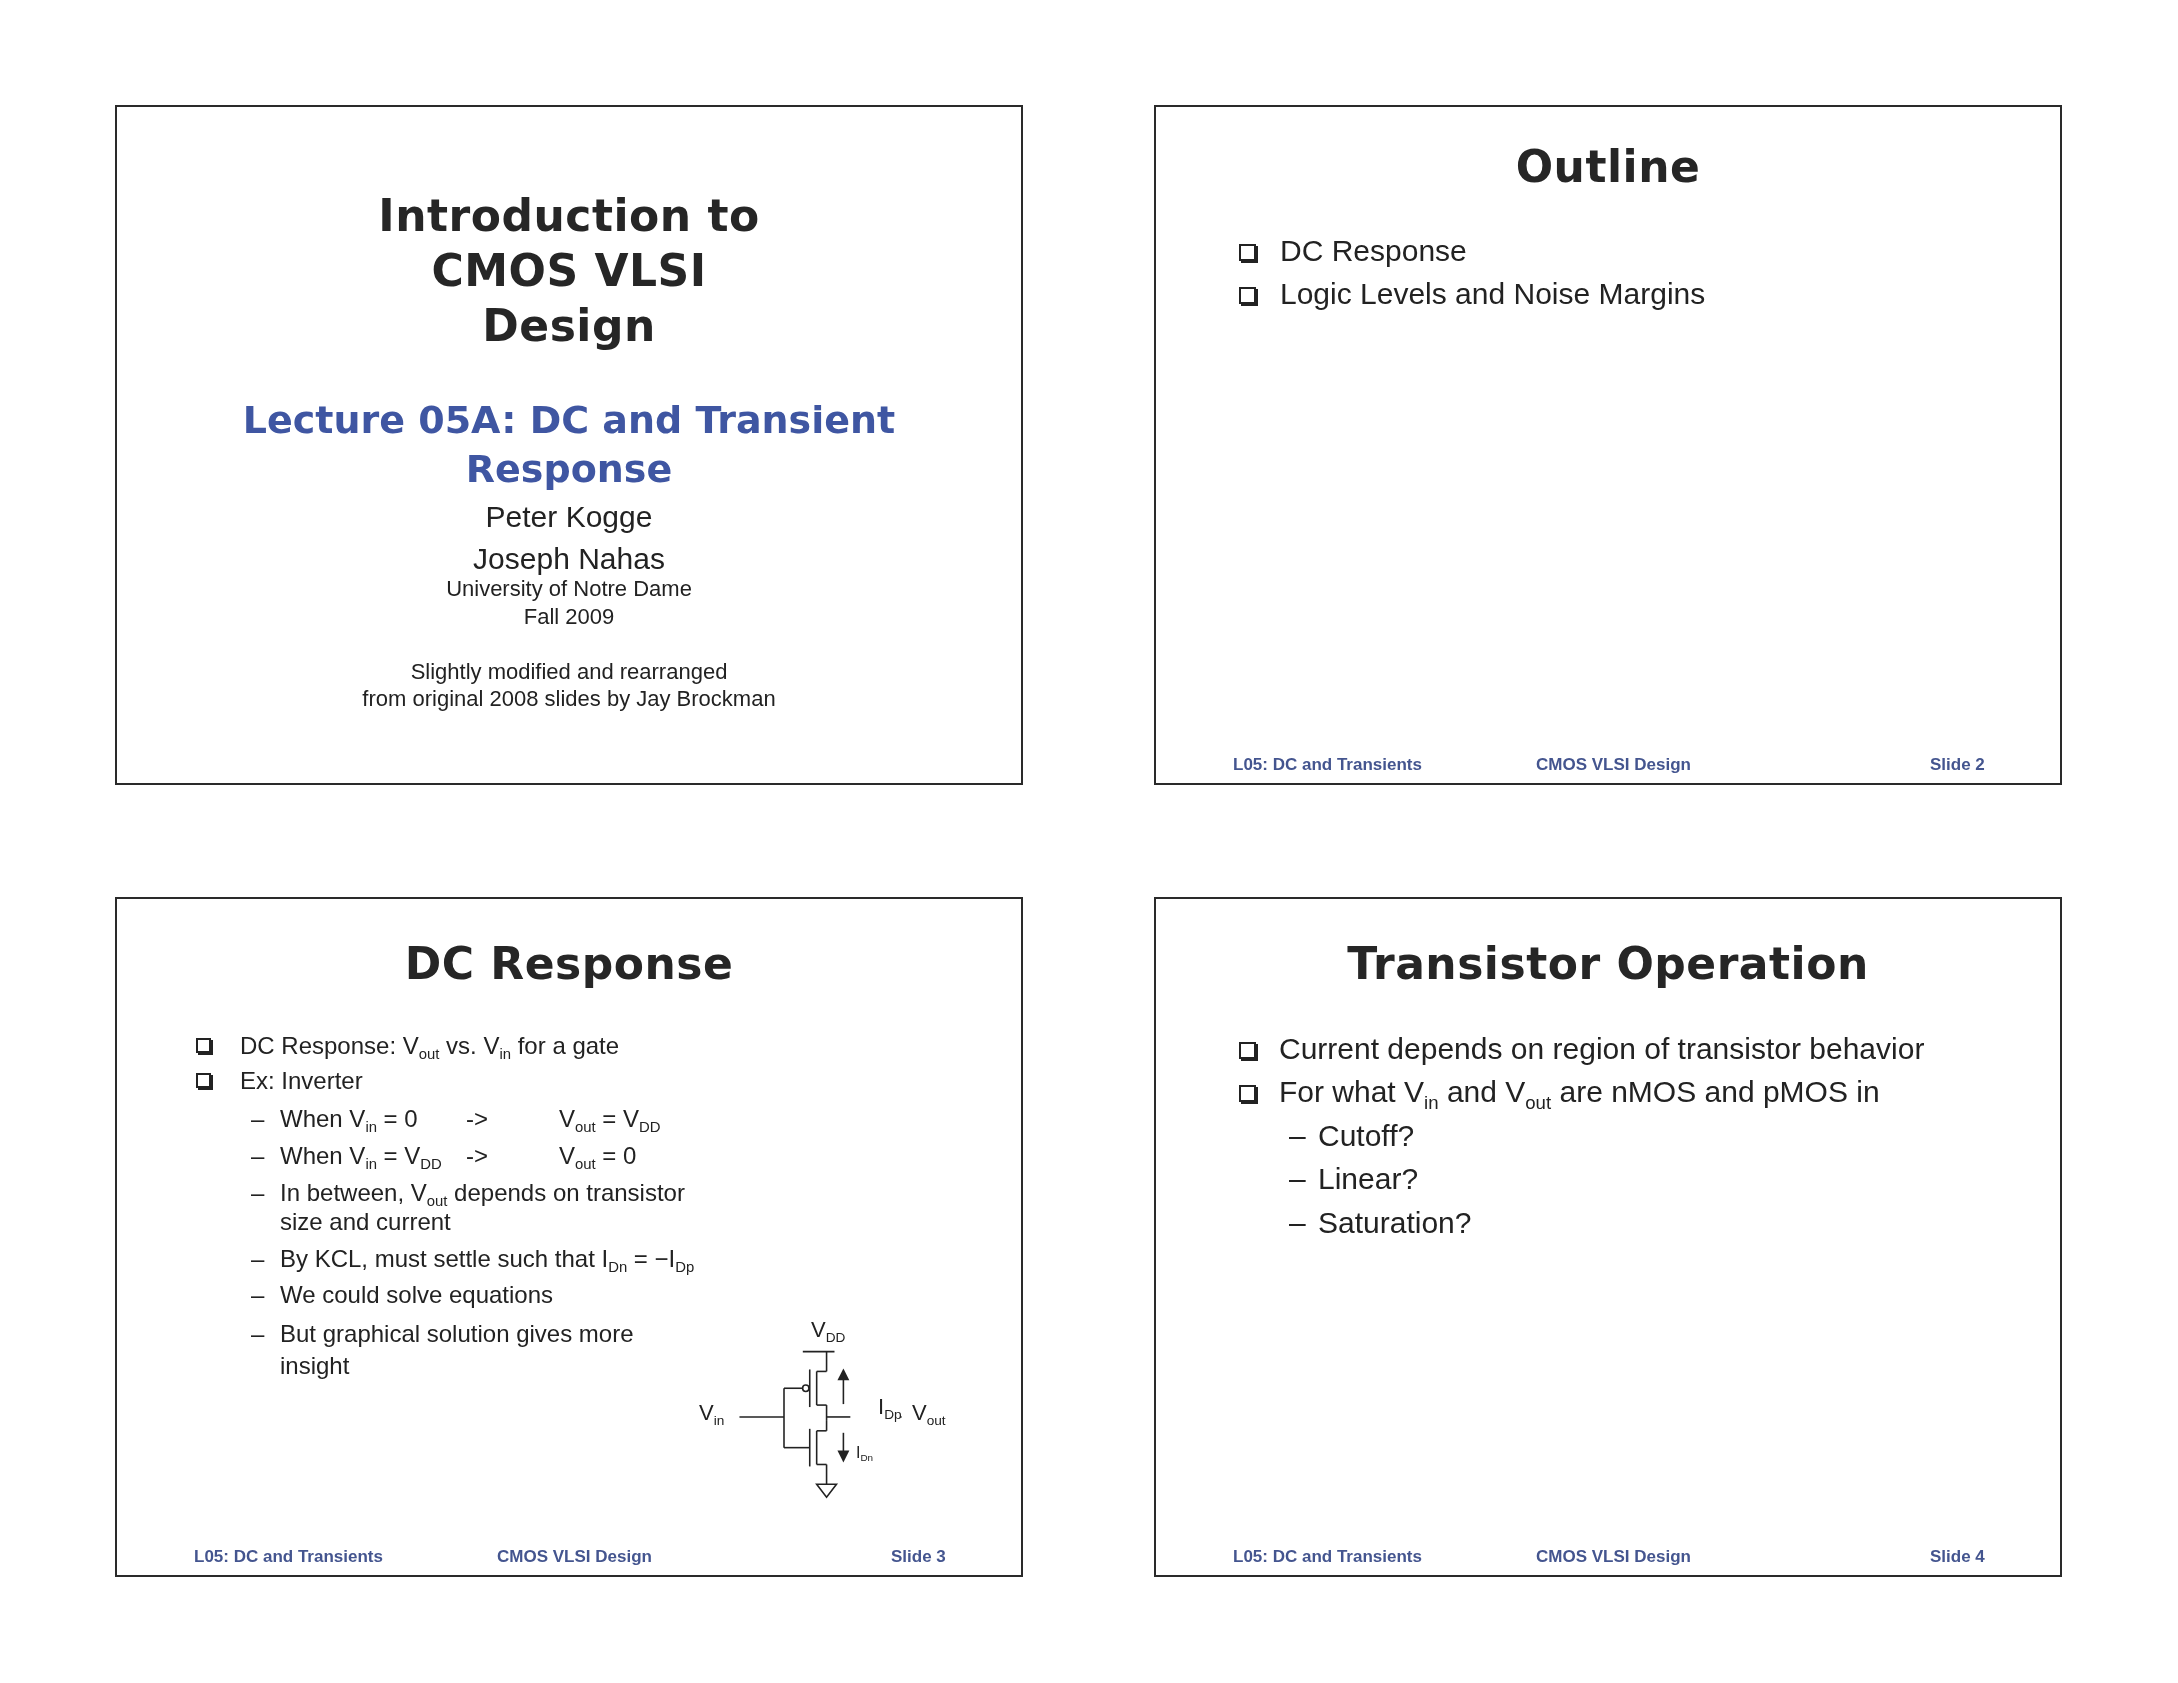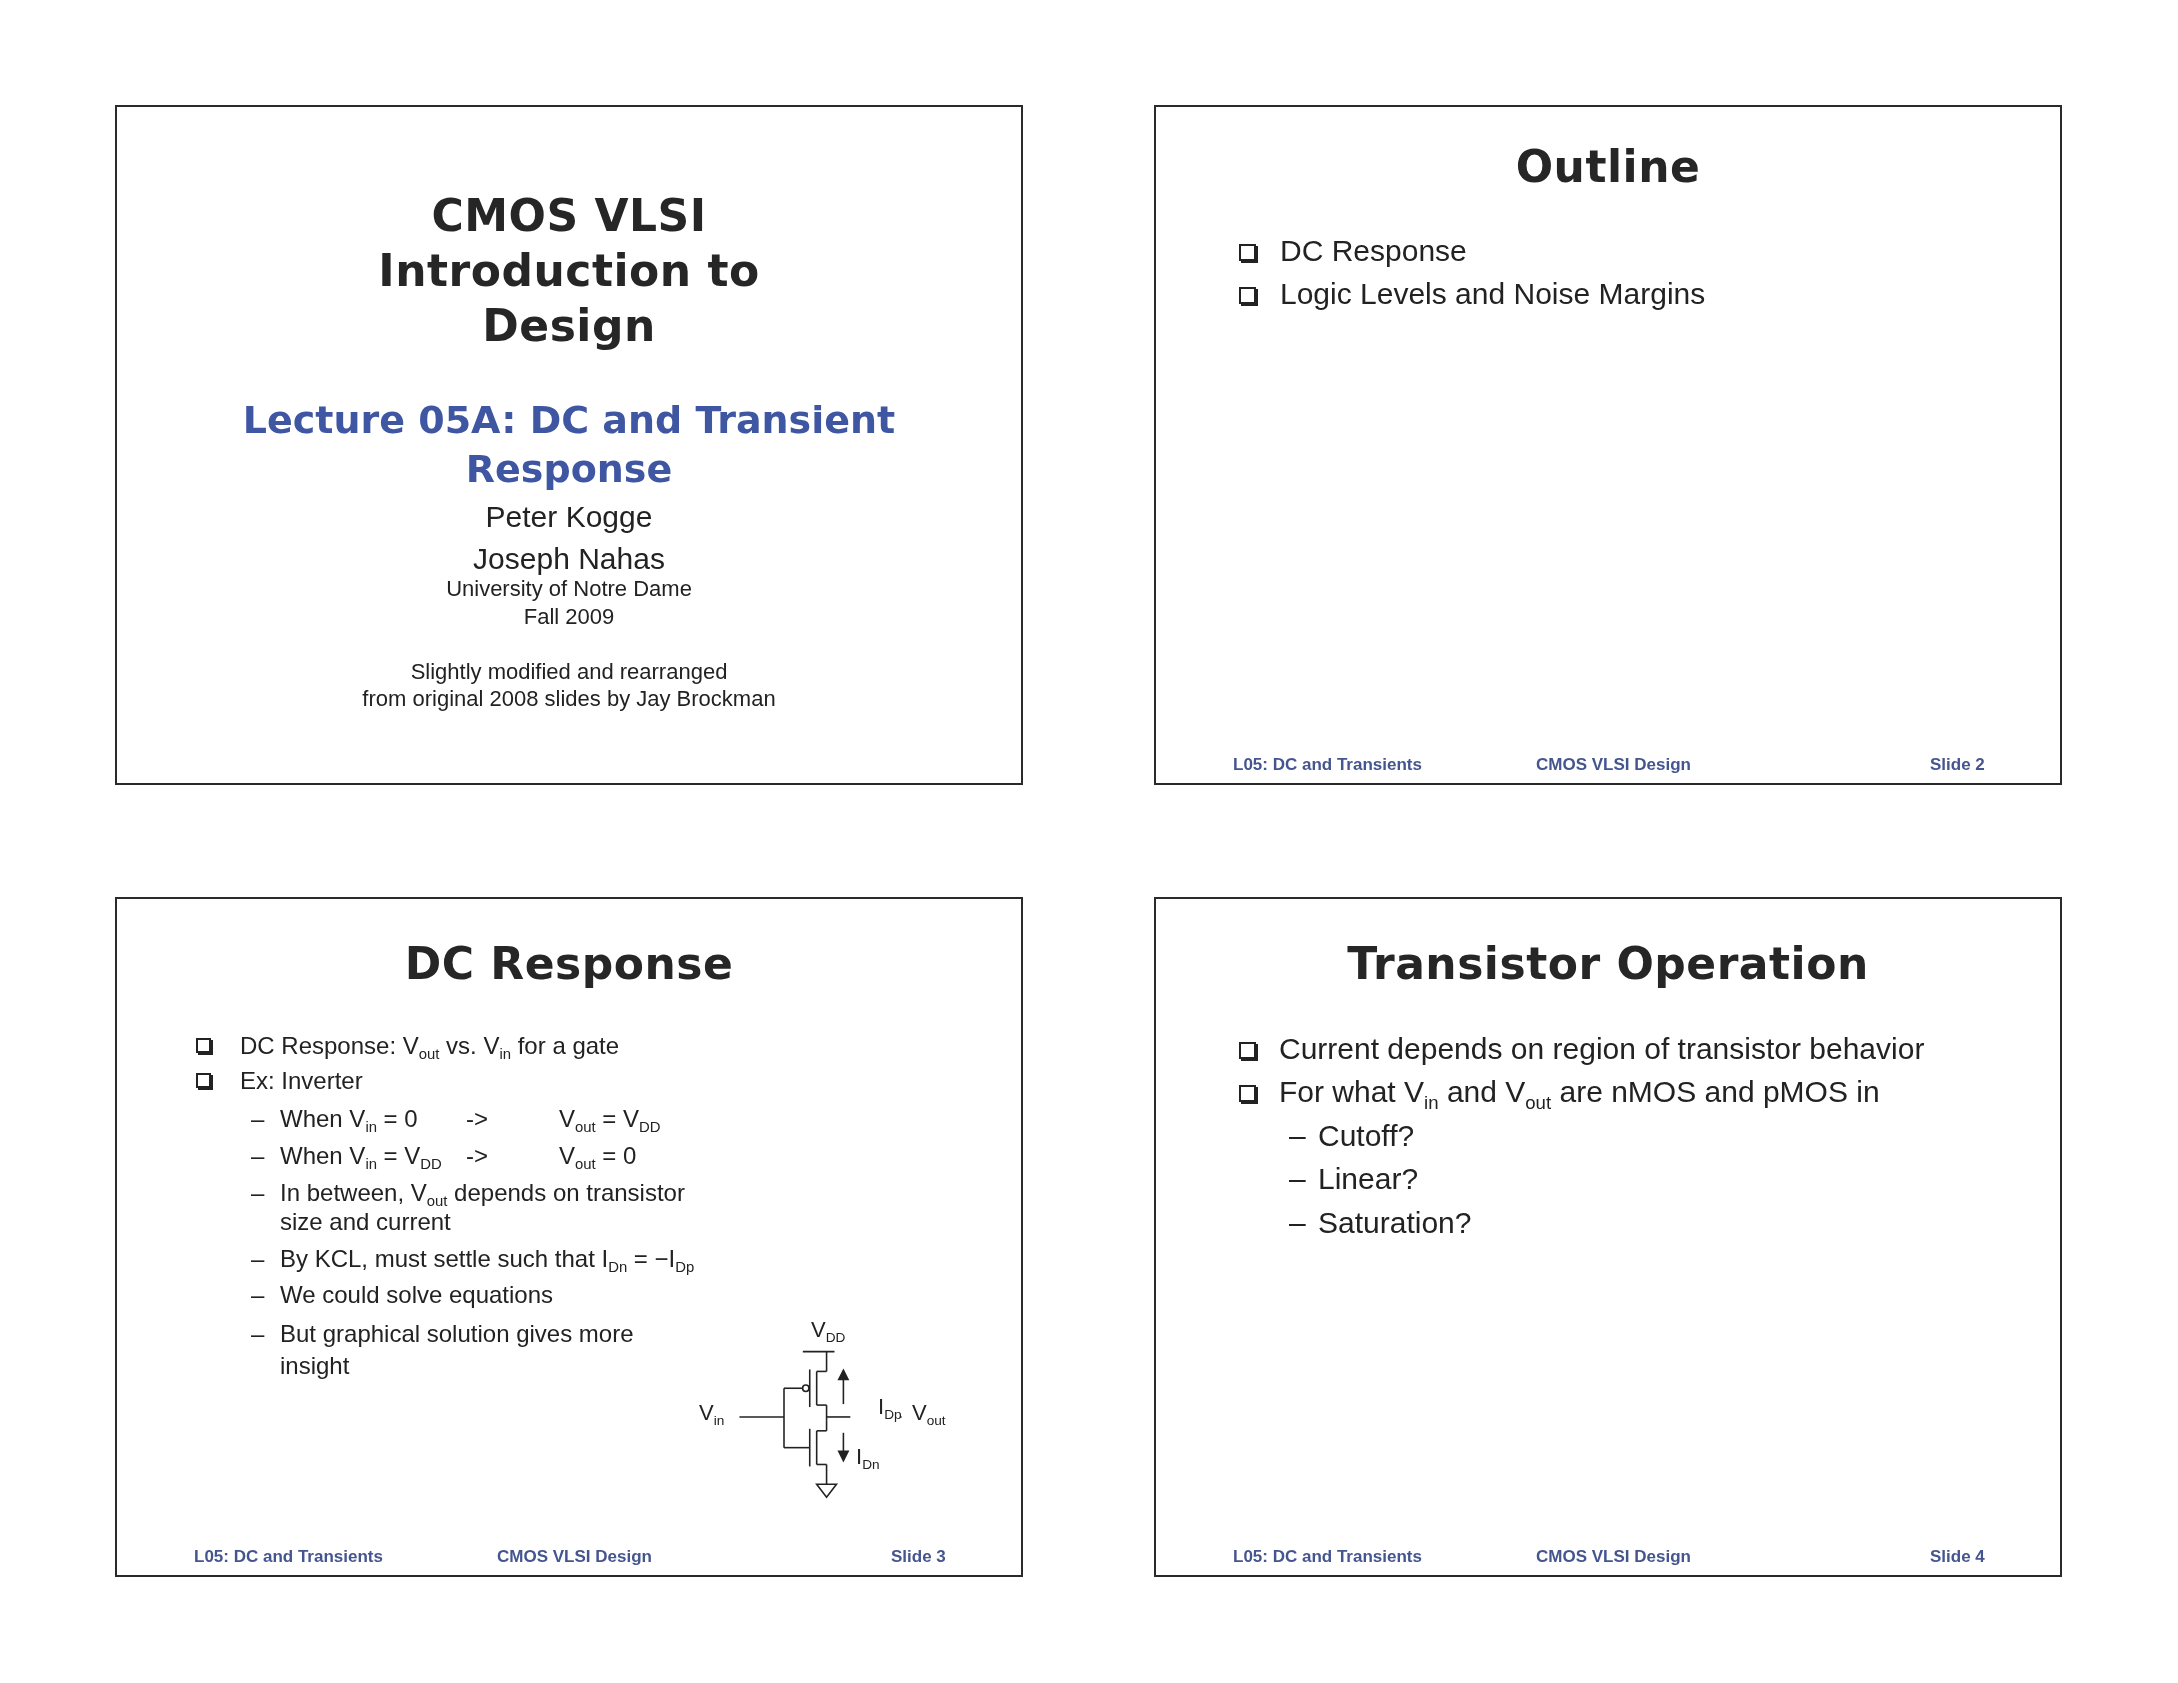--- a/index.html
+++ b/index.html
@@ -31,22 +31,22 @@
   .b24 { font-size:24px; }
   .b30 { font-size:30px; }
   .circuit-label { position:absolute; font-weight:normal; font-size:22px; color:#222; }
   .circuit-label sub { font-size:62%; }
 </style>
 </head>
 <body>
 
 <div class="slide s1">
   <div class="abs center title-heavy main-title" style="top:81px;">
+    <div>Introduction to</div>
     <div>CMOS VLSI</div>
-    <div>Introduction to</div>
     <div>Design</div>
   </div>
   <div class="abs center subtitle" style="top:289px;">
     <div>Lecture 05A: DC and Transient</div>
     <div>Response</div>
   </div>
   <div class="abs center author" style="top:392px;">Peter Kogge</div>
   <div class="abs center author" style="top:434px;">Joseph Nahas</div>
   <div class="abs center small" style="top:468px;">University of Notre Dame</div>
   <div class="abs center small" style="top:496px;">Fall 2009</div>
@@ -154,21 +154,21 @@
         <line x1="160" y1="125" x2="160" y2="145"></line>
       </g>
       <polygon points="154,72 166,72 160,60" fill="#222"></polygon>
       <polygon points="154,143 166,143 160,155" fill="#222"></polygon>
       <circle cx="218" cy="109" r="0.9" fill="#222"></circle>
     </svg>
     <span class="circuit-label" style="left:126px; top:8px;"><span>V</span><sub>DD</sub></span>
     <span class="circuit-label" style="left:14px; top:91px;"><span>V</span><sub>in</sub></span>
     <span class="circuit-label" style="left:171px; top:85px; font-weight:normal; font-size:22px;margin-left:22px;"><span>I</span><sub>Dp</sub></span>
     <span class="circuit-label" style="left:227px; top:91px;"><span>V</span><sub>out</sub></span>
-    <span class="circuit-label" style="left:171px; top:135px; font-weight:normal; font-size:22px;"><span>I</span><sub>Dn</sub></span>
+    <span class="circuit-label" style="left:171px; top:135px; font-weight:normal; font-size:16px;"><span>I</span><sub>Dn</sub></span>
   </div>
 
   <span class="footer" style="left:77px;">L05: DC and Transients</span>
   <span class="footer" style="left:380px;">CMOS VLSI Design</span>
   <span class="footer" style="left:774px;">Slide 3</span>
 </div>
 
 <div class="slide s4">
   <div class="abs center title-heavy slide-title" style="top:38px;">Transistor Operation</div>
 

